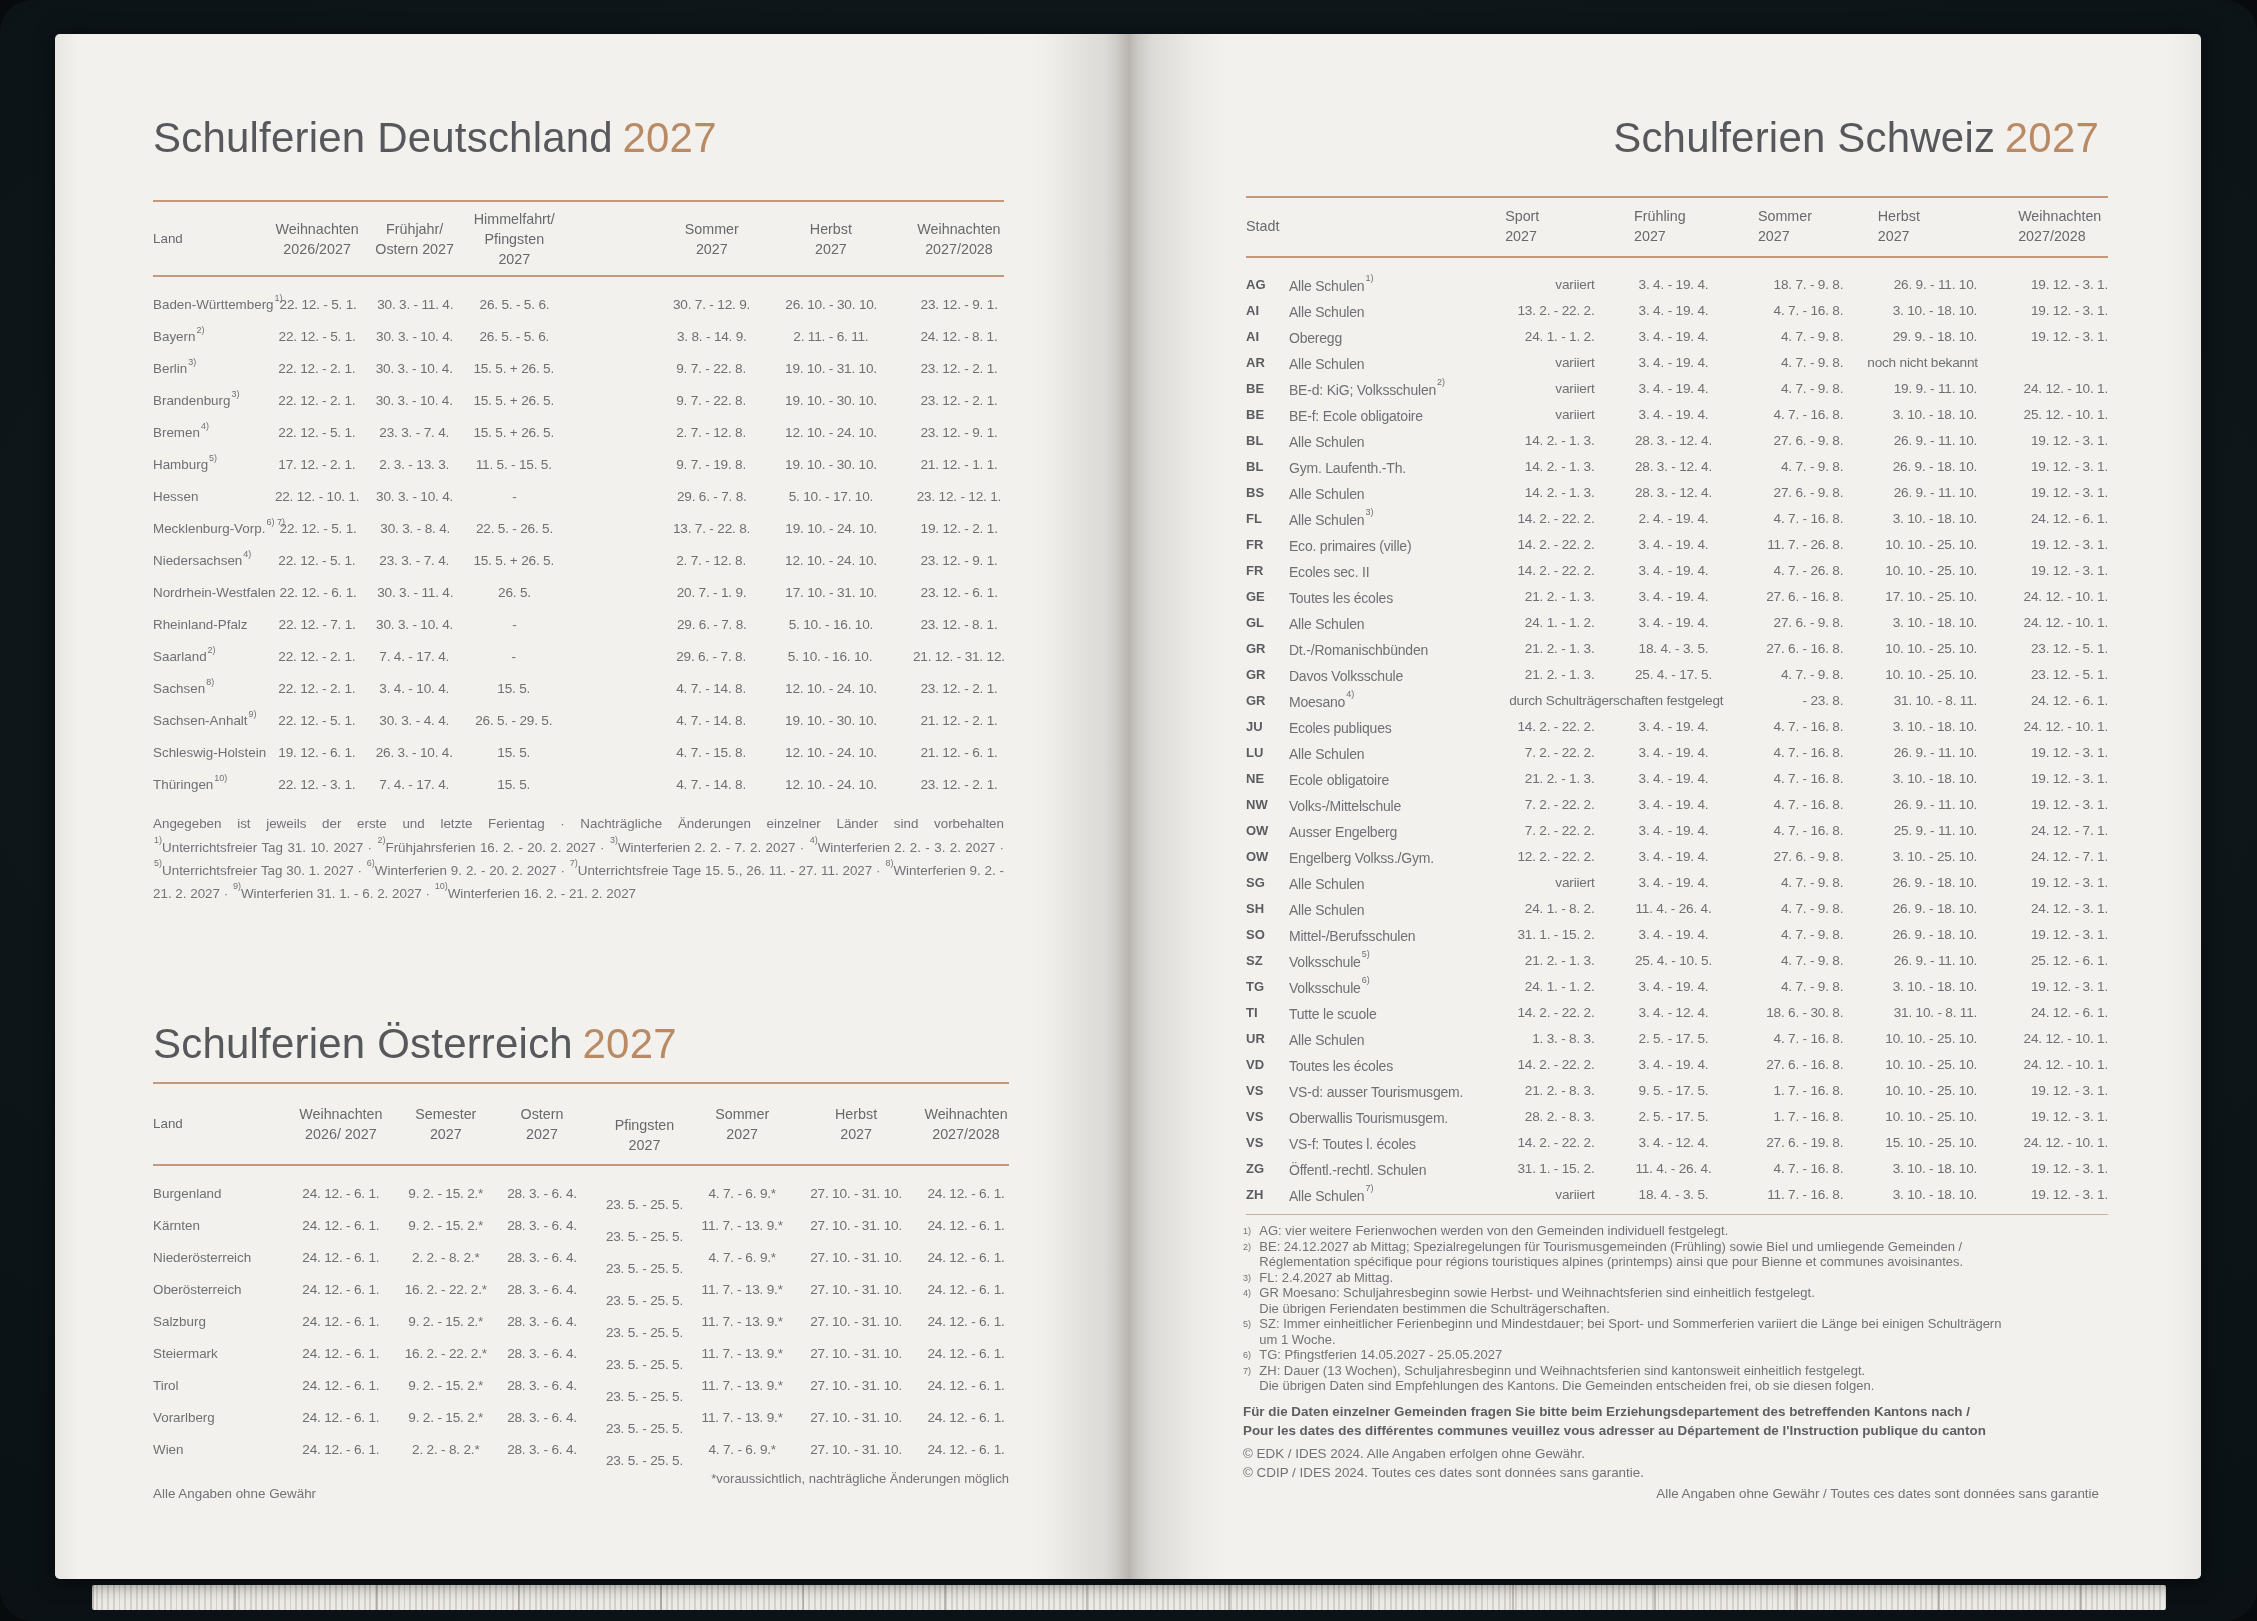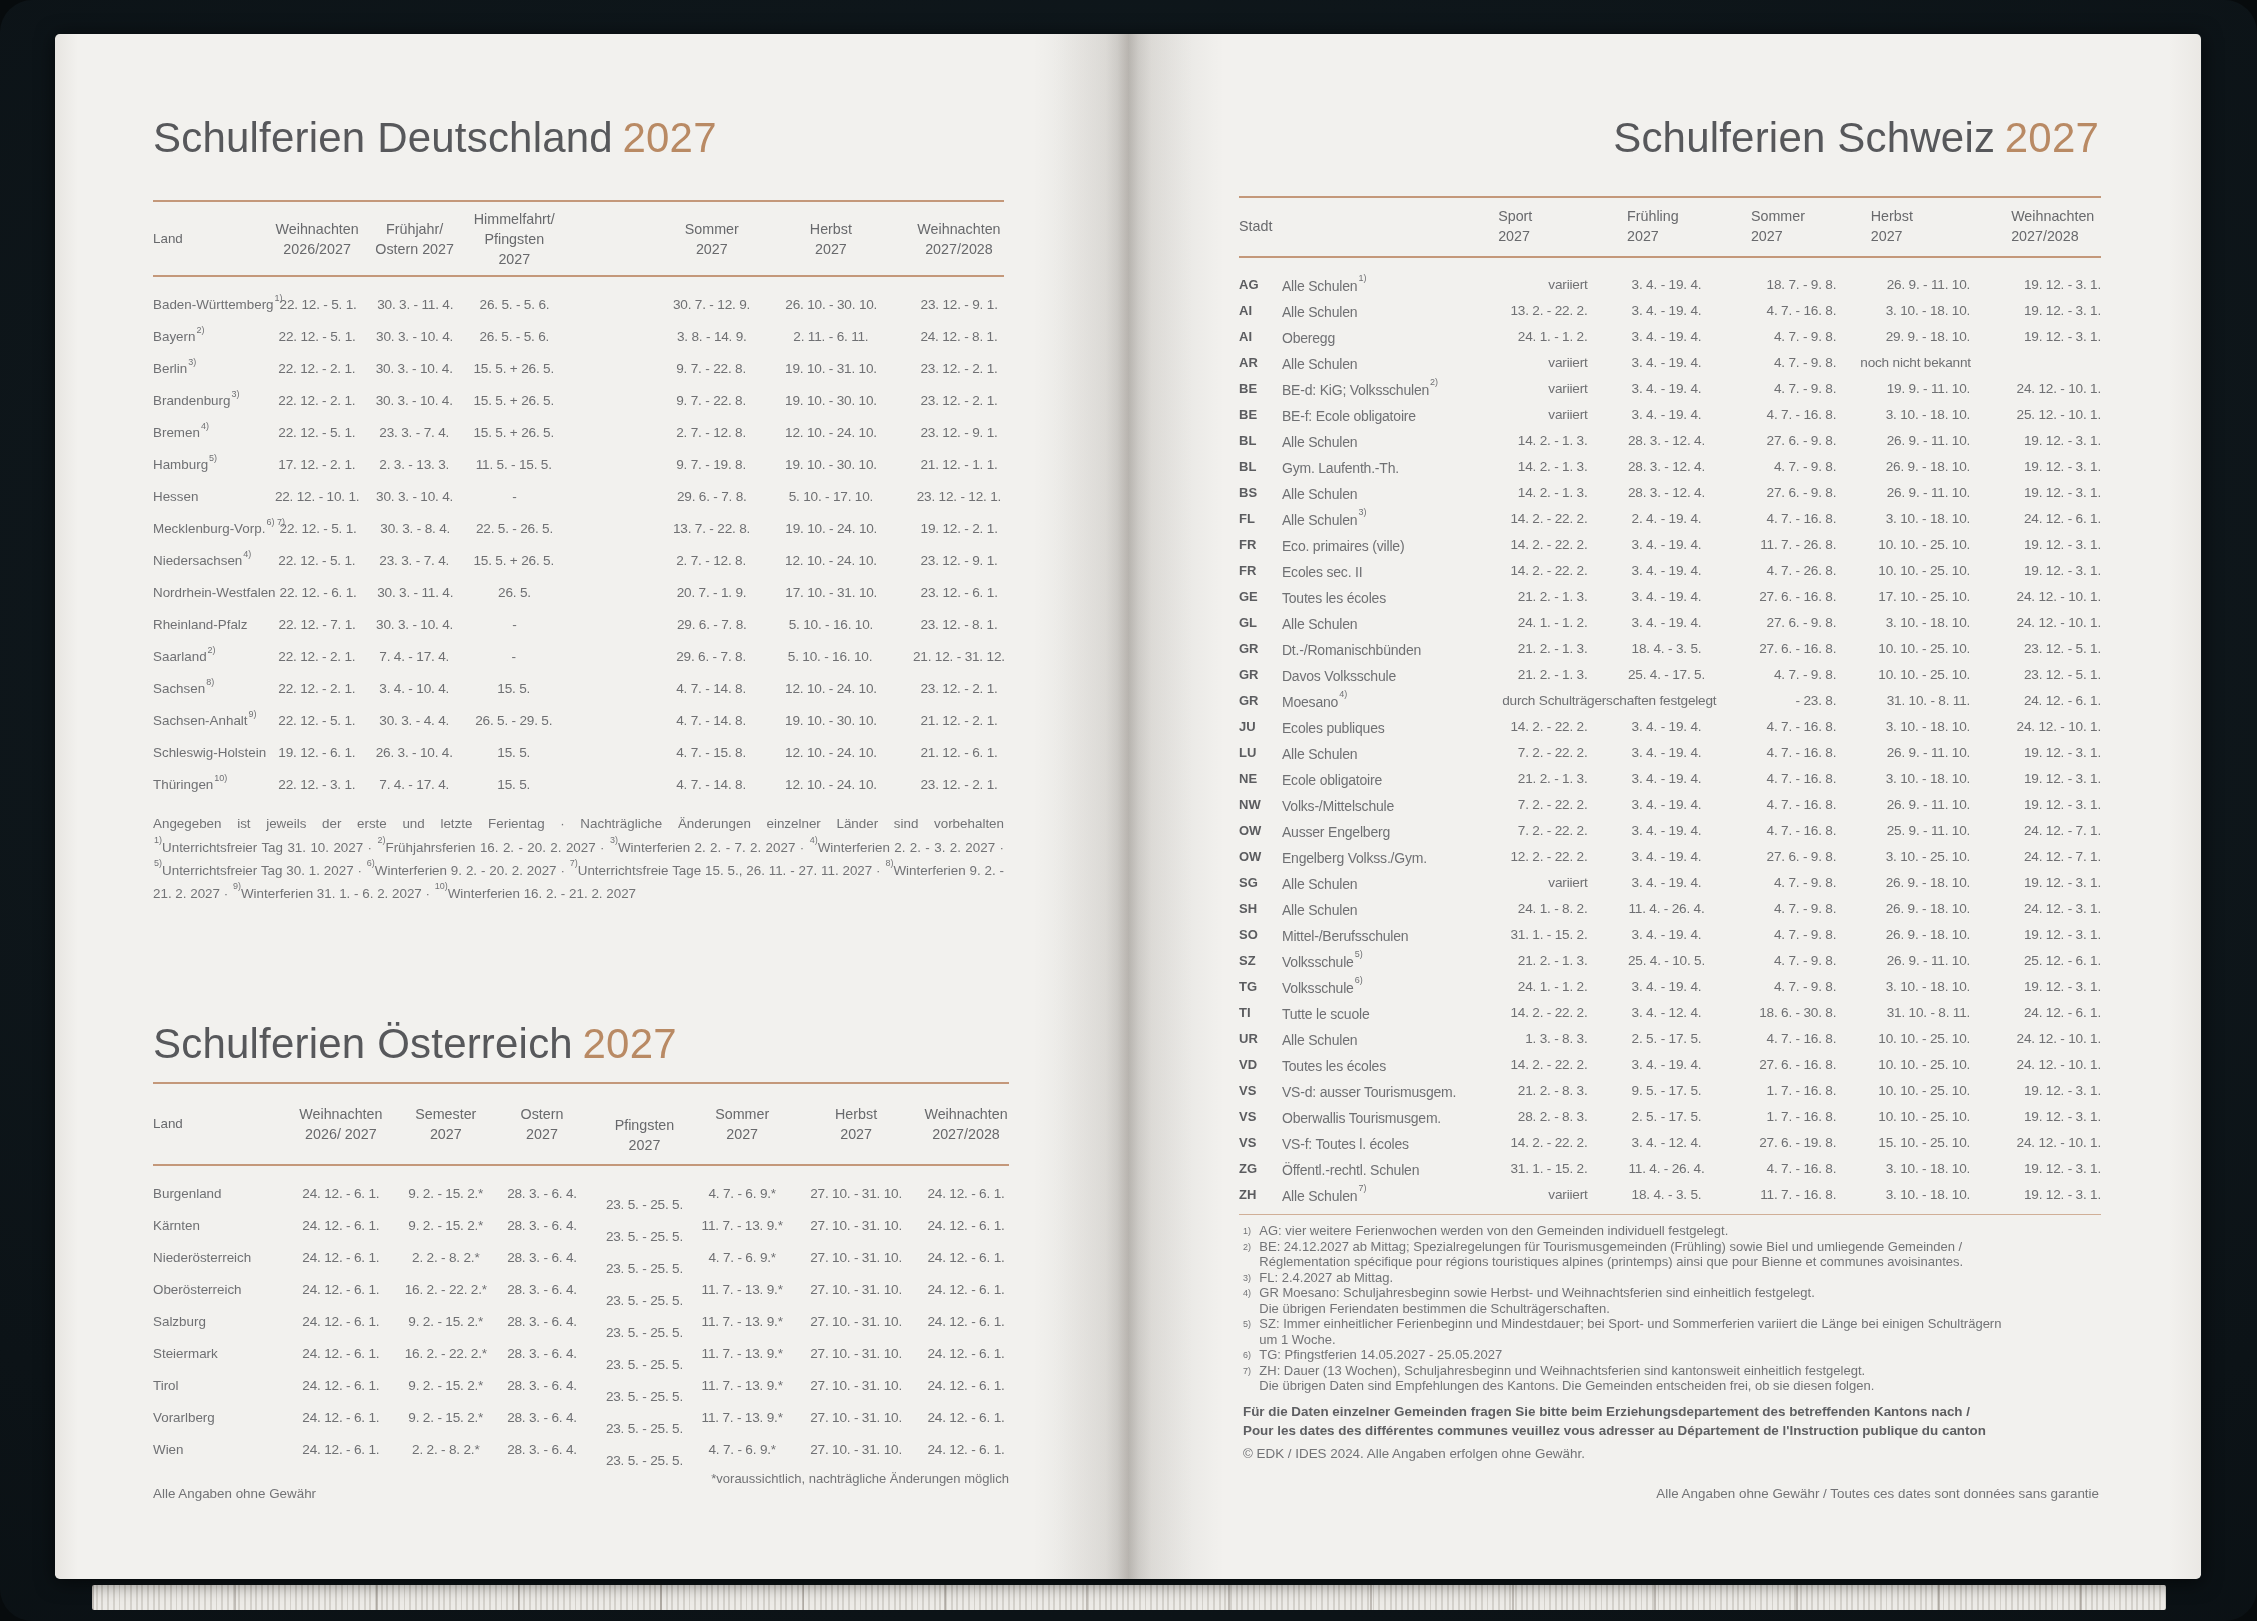--- a/index.html
+++ b/index.html
@@ -57,21 +57,21 @@
   .gbody{padding-top:11.5px;}
   .grow{display:flex; align-items:center; height:32px;}
   
   .g-fn{margin-top:14.3px; font-size:13.4px; line-height:18.6px; color:#727376; text-align:justify;}
   .g-fn .lead{text-align:justify; text-align-last:justify; margin-bottom:1px;}
   .g-fn .fns span.fn{white-space:normal;}
   .g-fn .fns .fn:not(:last-child)::after{content:" \00B7  ";}
   .star-note{margin-top:5.7px; text-align:right; font-size:13px; color:#727376;}
   .l-footer{position:absolute; left:98px; top:1452px; font-size:13.4px; color:#727376;}
   
-  .s-table{position:absolute; left:111px; top:162px; width:862px;}
+  .s-table{position:absolute; left:118px; top:162px; width:862px;}
   .shead{display:flex; align-items:center; padding:8.6px 0 9.6px 0;}
   .shead .sc-stadt{width:249px; font-size:14.3px;}
   .shead .shc{text-align:left; padding-left:10.5px;}
   .shead .shc.last{padding-left:20px;}
   .sbody{padding-top:14px;}
   .srow{display:flex; align-items:center; height:26px;}
   .sc{white-space:nowrap;}
   .code{width:43px; font-weight:bold; font-size:13px; color:#5b5c5f;}
   .name{width:206px; font-size:14px; letter-spacing:-0.2px;}
   .sv{font-size:13.6px; letter-spacing:-0.2px; text-align:right;}
@@ -798,20 +798,21 @@
         <div class="sfn"><sup>7)</sup><span>ZH: Dauer (13 Wochen), Schuljahresbeginn und Weihnachtsferien sind kantonsweit einheitlich festgelegt.</span><div class="cont">Die übrigen Daten sind Empfehlungen des Kantons. Die Gemeinden entscheiden frei, ob sie diesen folgen.</div></div>
       </div>
 
     <div class="s-contact">
       <div>Für die Daten einzelner Gemeinden fragen Sie bitte beim Erziehungsdepartement des betreffenden Kantons nach /</div>
       <div>Pour les dates des différentes communes veuillez vous adresser au Département de l'Instruction publique du canton</div>
     </div>
 
     <div class="s-copy">
       <div>© EDK / IDES 2024. Alle Angaben erfolgen ohne Gewähr.</div>
+      <div>© CDIP / IDES 2024. Toutes ces dates sont données sans garantie.</div>
     </div>
 
     <div class="r-footer">Alle Angaben ohne Gewähr / Toutes ces dates sont données sans garantie</div>
   </div>
 
   <div class="gutter"></div>
 </div>
 
 
 </body></html>

